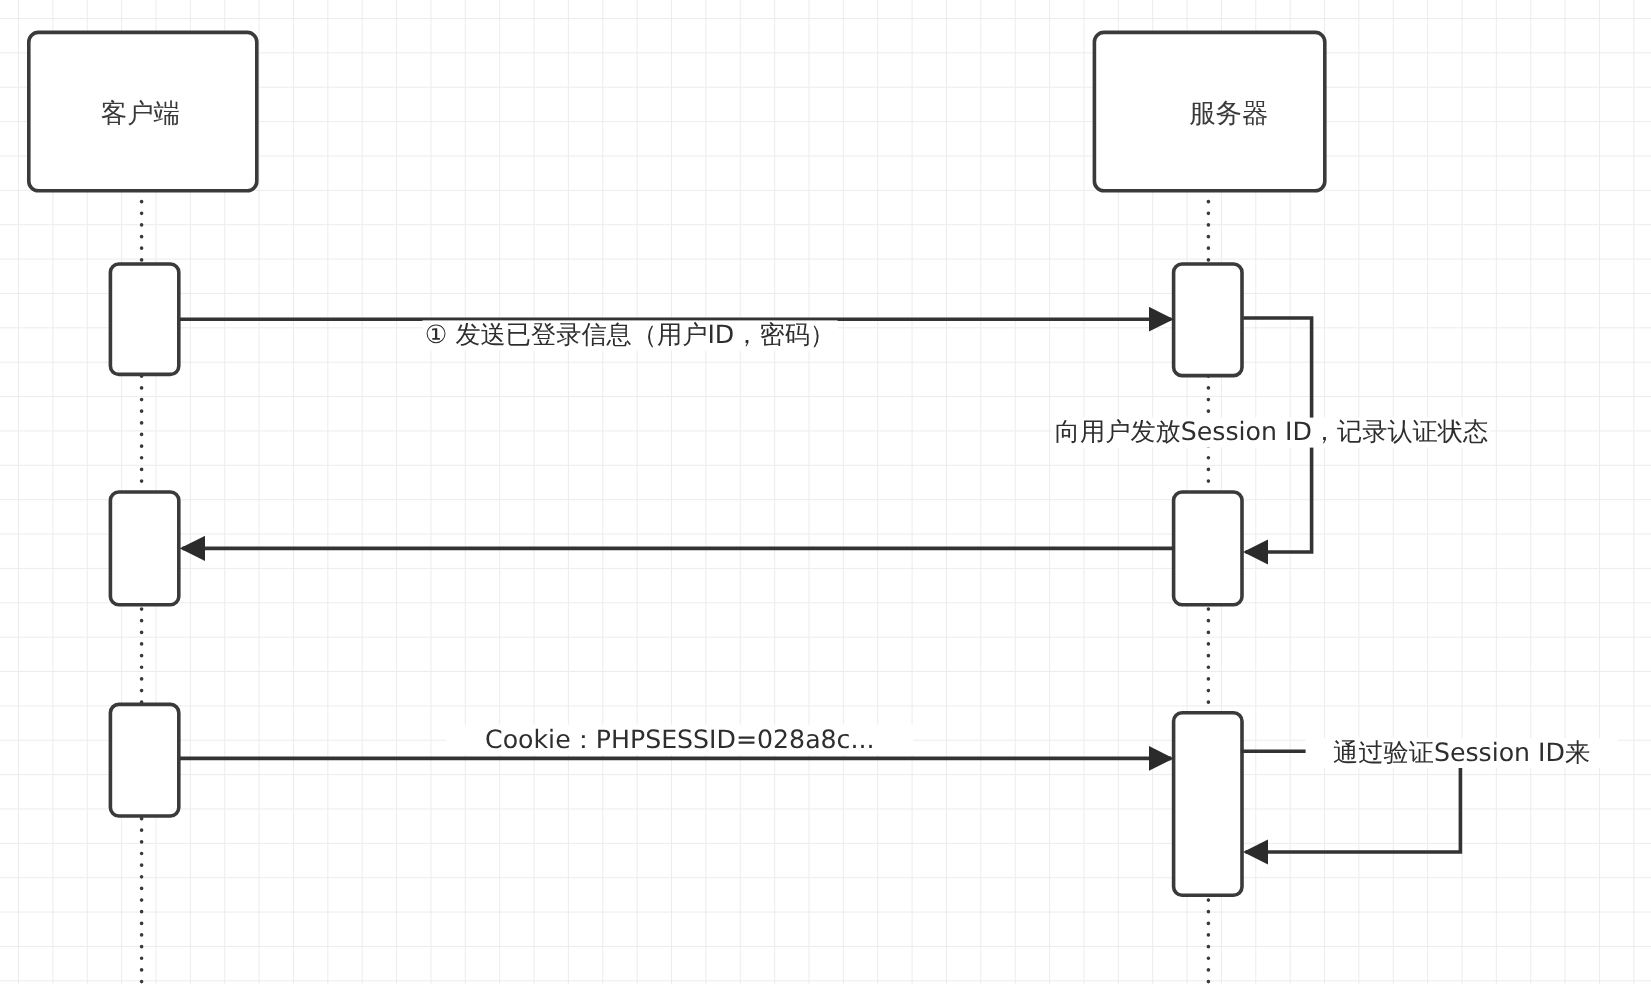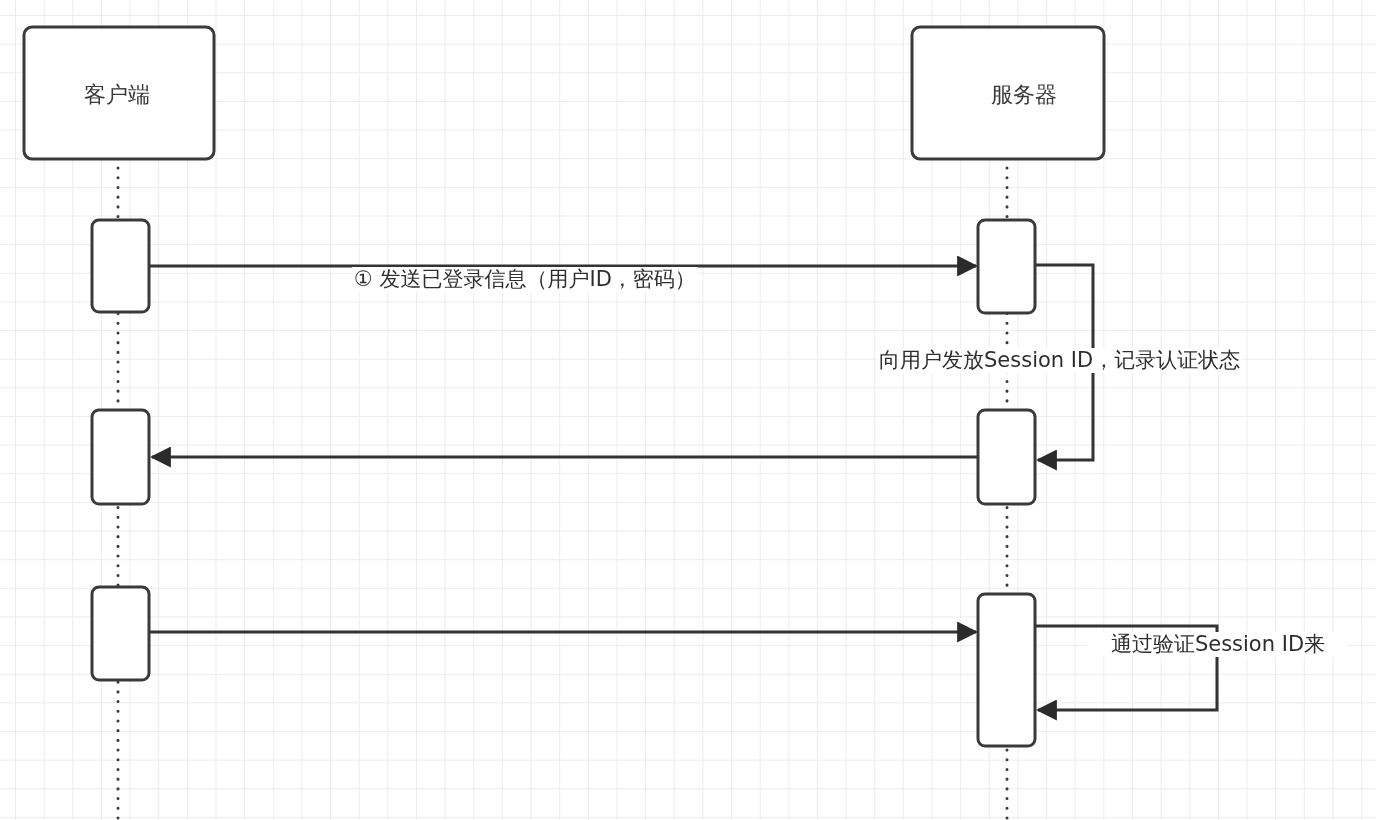--- a/index.html
+++ b/index.html
@@ -68,19 +68,20 @@
 <div class="actor-label" style="left:928px; top:80px; width:192px;text-align:center;">服务器</div>
 
 <div class="label" style="left:352px; top:239px;margin-top:28px;">
   <div>① 发送已登录信息（用户ID，密码）</div>
 </div>
 
 <div class="label" style="left:352px; top:429px; width:434px;">
 </div>
 
 <div class="label" style="left:372px; top:604px; width:385px;">
+  <div>Cookie：PHPSESSID=028a8c...</div>
 </div>
 
 <div class="label" style="left:877px; top:348px;">向用户发放Session ID，记录认证状态</div>
 
-<div class="label" style="left:1088px; top:632px; width:256px;">
+<div class="label" style="left:1088px; top:615px; width:256px;">
   <div>通过验证Session ID来</div>
 </div>
 
 </body></html>

